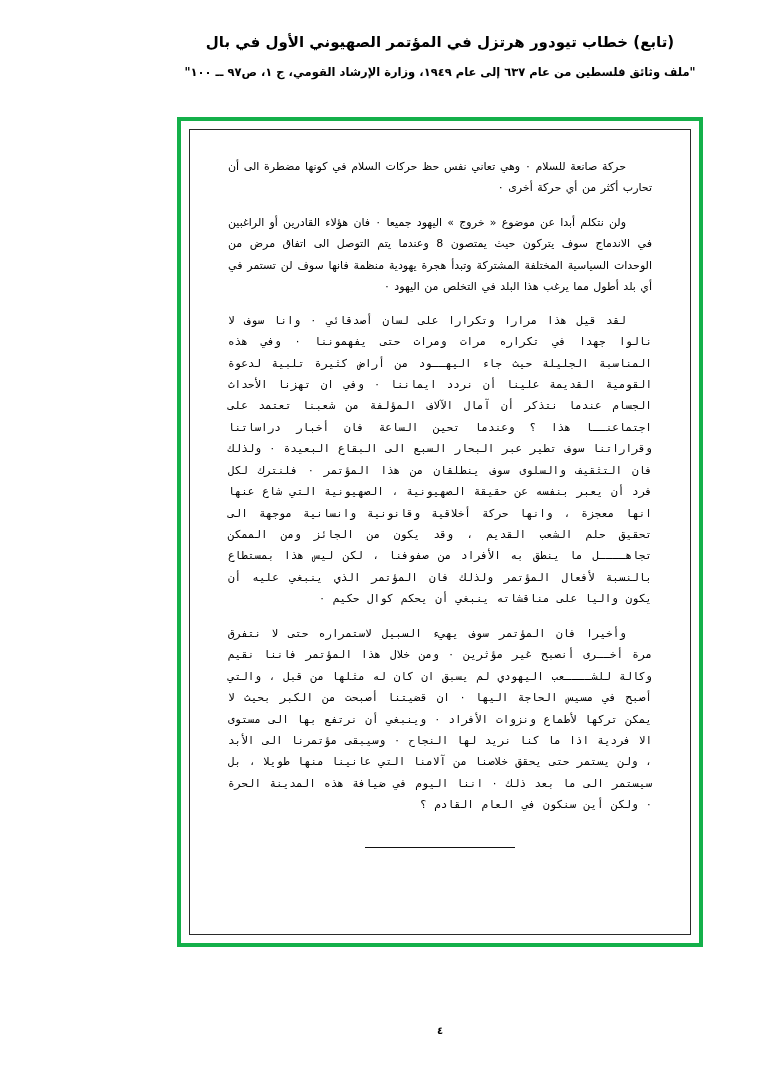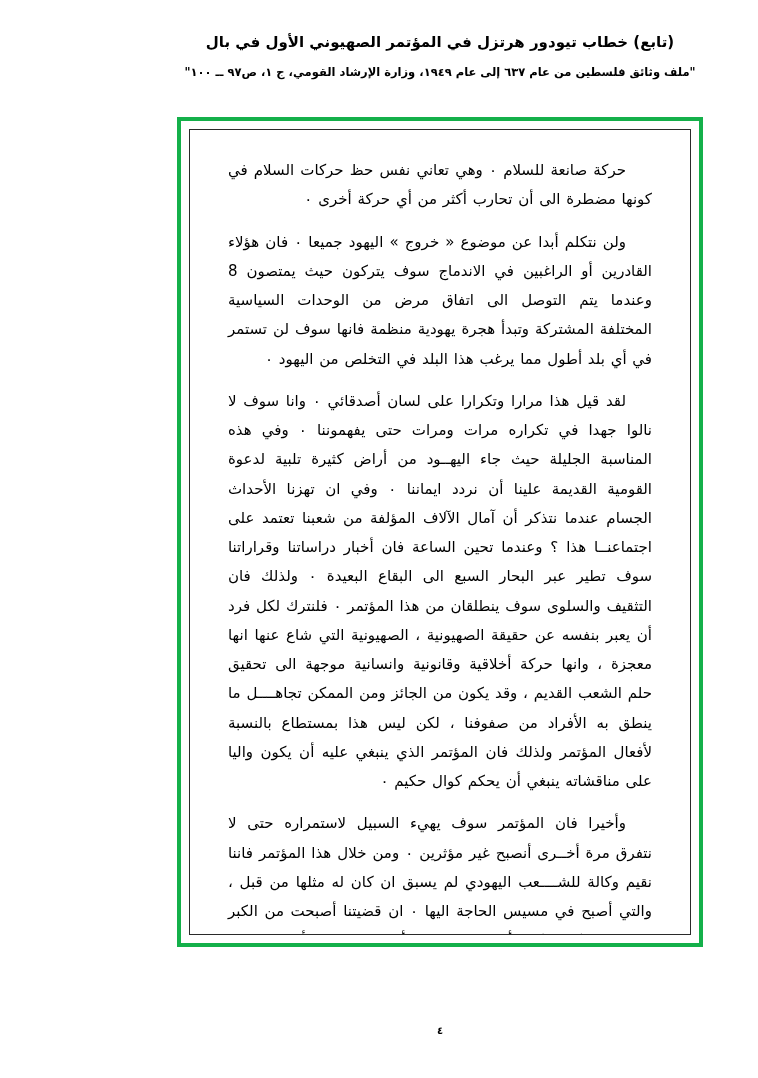--- a/index.html
+++ b/index.html
@@ -58,28 +58,29 @@
     background: #ffffff;
     overflow: hidden;
   }
   .body-text {
     padding: 26px 38px 10px 38px;
     direction: rtl;
     text-align: justify;
     text-justify: inter-word;
   }
   .para {
-    font-size: 15px;
+    font-size: 11px;
     line-height: 1.95;
     margin: 0 0 13px 0;
     text-indent: 26px;
     word-spacing: 1px;
   }
   .para.tight {
     letter-spacing: 0px;
+    font-family: Liberation Mono, monospace;
   }
   .rule {
     margin: 30px auto 0 auto;
     width: 150px;
     border-top: 1.6px solid #111;
     height: 0;
   }
   .folio {
     position: absolute;
     bottom: 42px;

